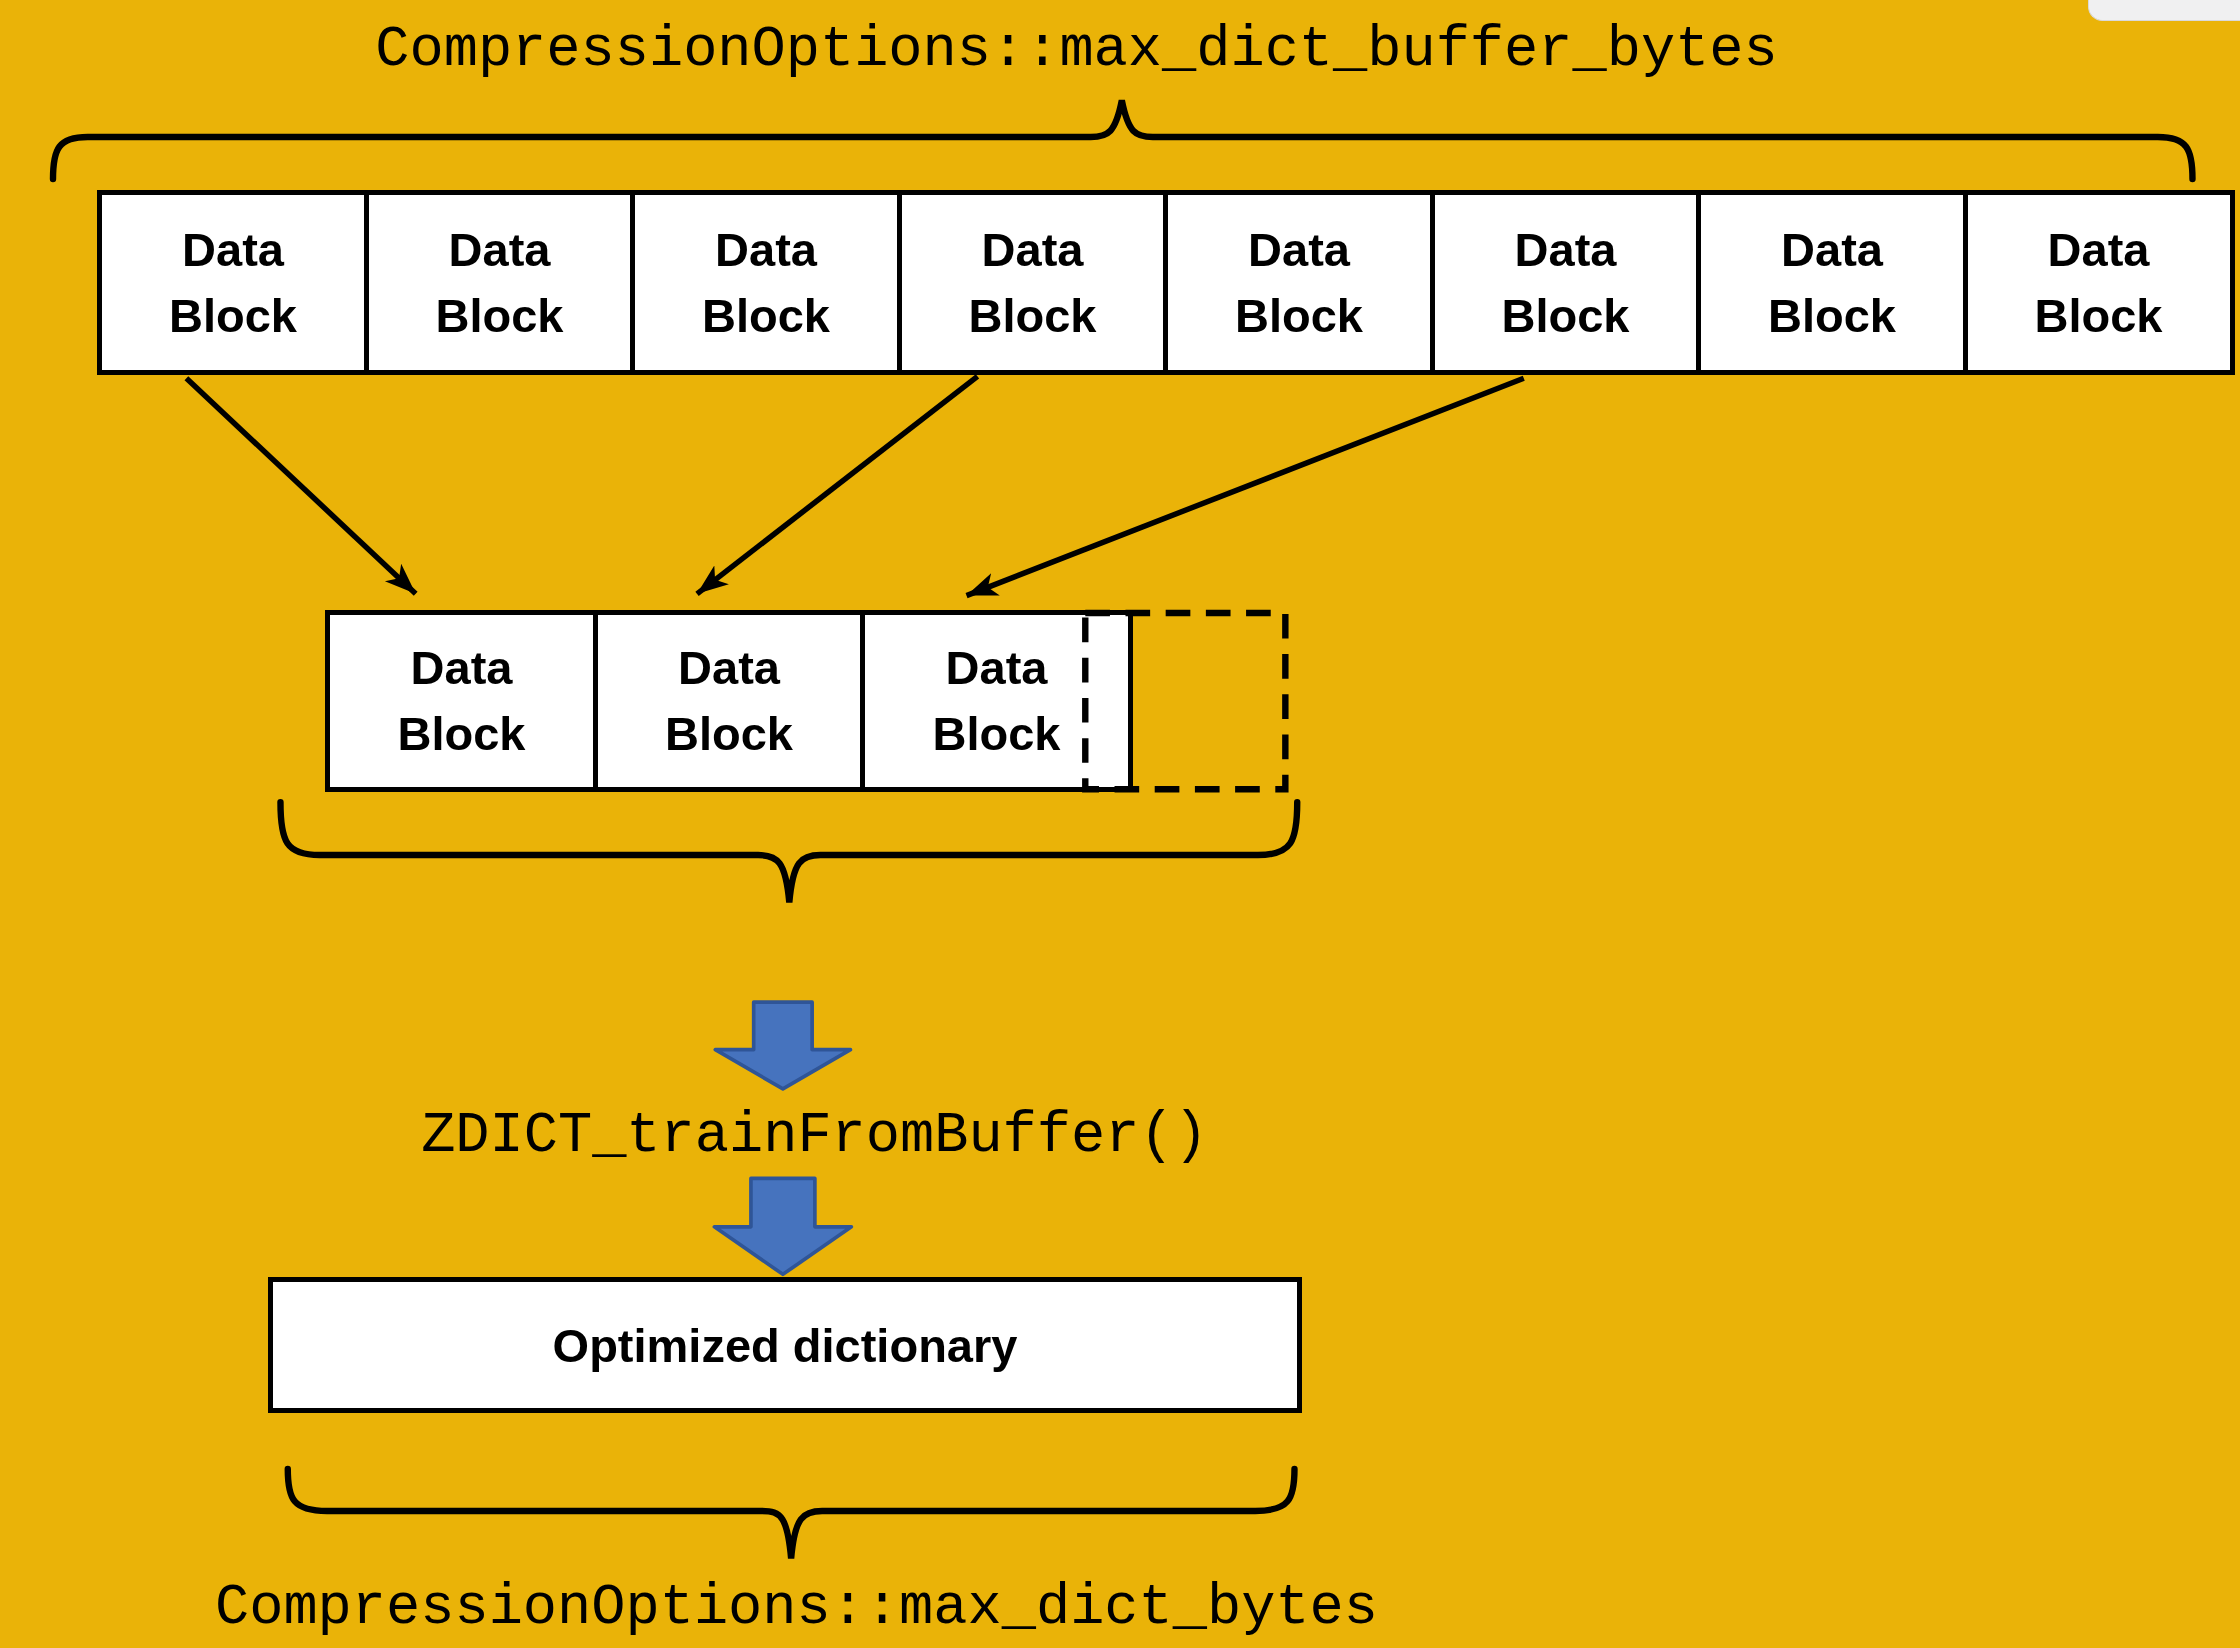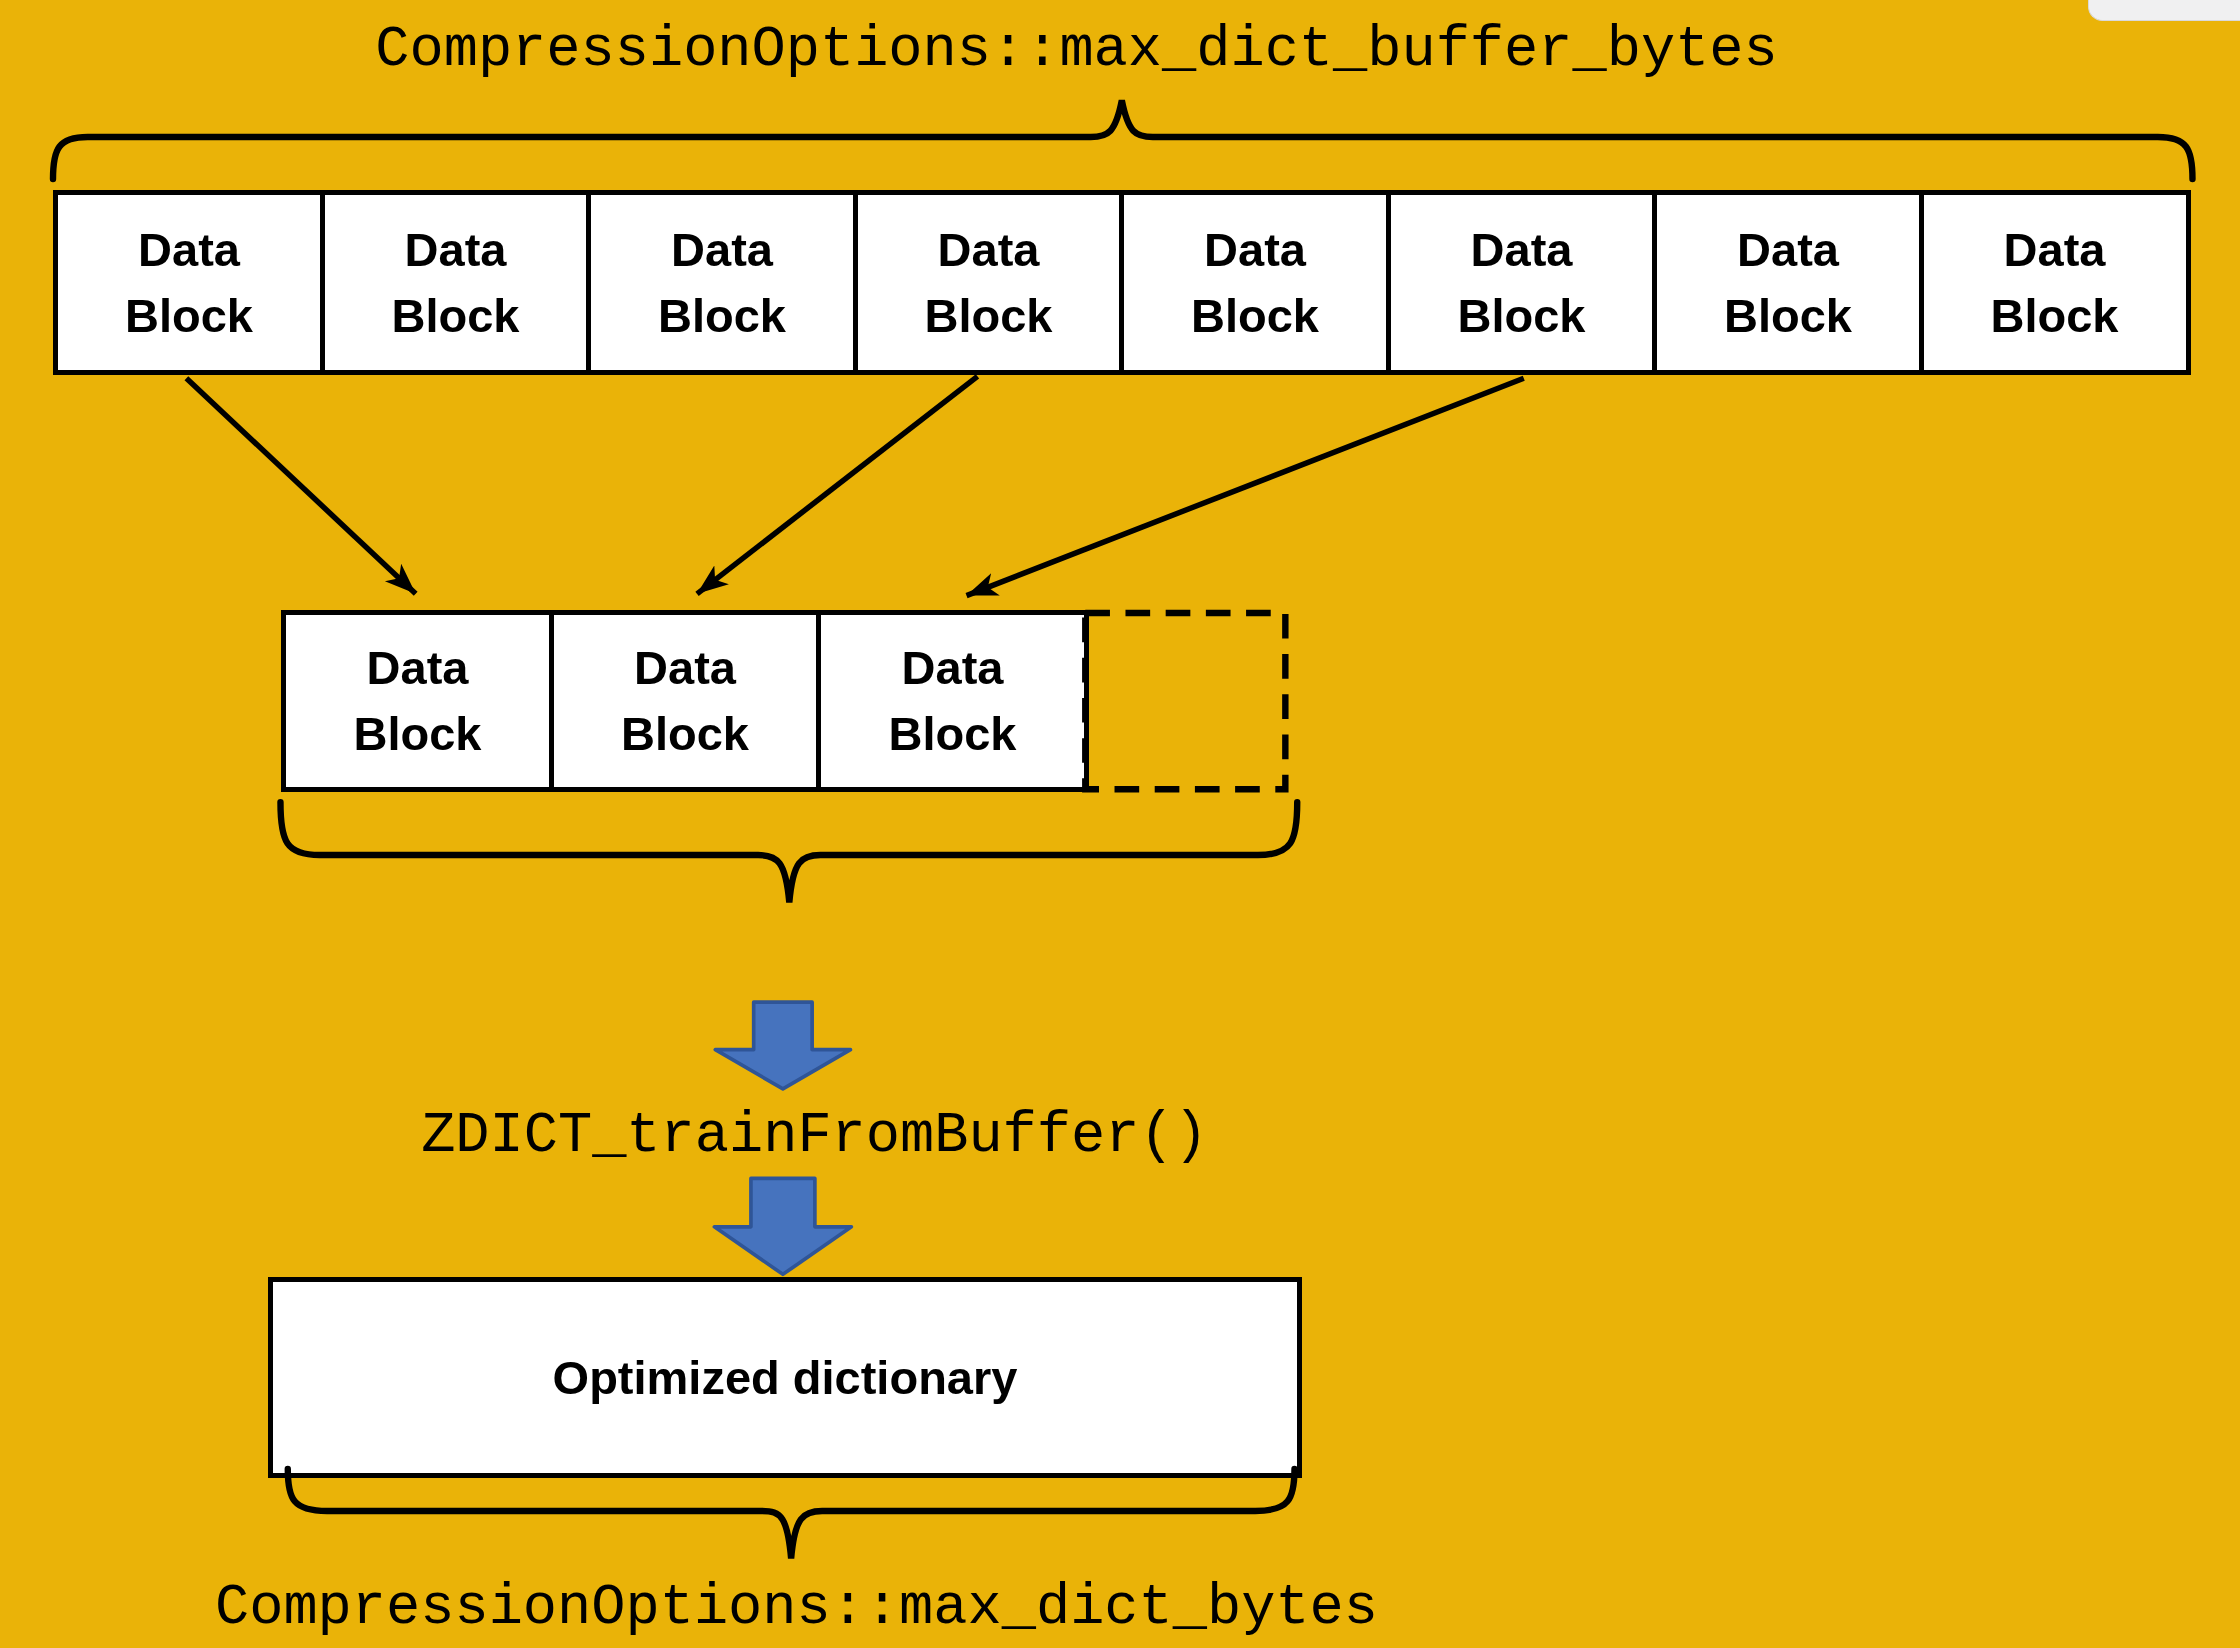--- a/index.html
+++ b/index.html
@@ -5,31 +5,31 @@
   html,body{margin:0;padding:0;background:#fff;}
   #stage{position:relative;width:2240px;height:1648px;background:#eab308;overflow:hidden;
          font-family:"Liberation Sans",sans-serif;}
   .mono{position:absolute;font-family:"Liberation Mono","DejaVu Sans Mono",monospace;
         font-size:57px;line-height:68px;color:#000;white-space:nowrap;text-align:center;}
   #label-top{left:375px;top:16.4px;width:1403px;}
   #label-train{left:100px;top:908px;width:1369px;}
   #label-func{left:394px;top:1102px;width:841px;}
   #label-dict{left:215px;top:1574px;width:1162px;}
 
-  .row{position:absolute;display:flex;}
+  .row{position:absolute;display:flex;margin-left:44px;}
   #row-buffer{left:53px;top:190px;}
   #row-train{left:281px;top:610px;}
   .block{border:5.5px solid #000;box-sizing:border-box;background:#fff;color:#000;
          display:flex;align-items:center;justify-content:center;text-align:center;
          white-space:pre-line;font-weight:bold;font-size:47px;line-height:66px;}
   .block + .block{margin-left:-5.5px;}
   #row-buffer .block{width:272px;height:185px;}
   #row-train .block{width:273px;height:182px;}
 
-  #result-box{position:absolute;left:268px;top:1277px;width:1034px;height:201px;
+  #result-box{position:absolute;left:268px;top:1277px;width:1034px;height:136px;
               border:5.5px solid #000;box-sizing:border-box;background:#fff;color:#000;
               display:flex;align-items:center;justify-content:center;
               font-weight:bold;font-size:47px;}
 
   #overlay{position:absolute;left:0;top:0;pointer-events:none;}
 
   #corner-tab{position:absolute;top:0;left:2088px;width:153px;height:21px;
               background:#f0f0f1;border-left:1.8px solid #d9d9db;border-bottom:1.8px solid #d9d9db;
               border-bottom-left-radius:14.6px;box-sizing:border-box;}
 </style>

